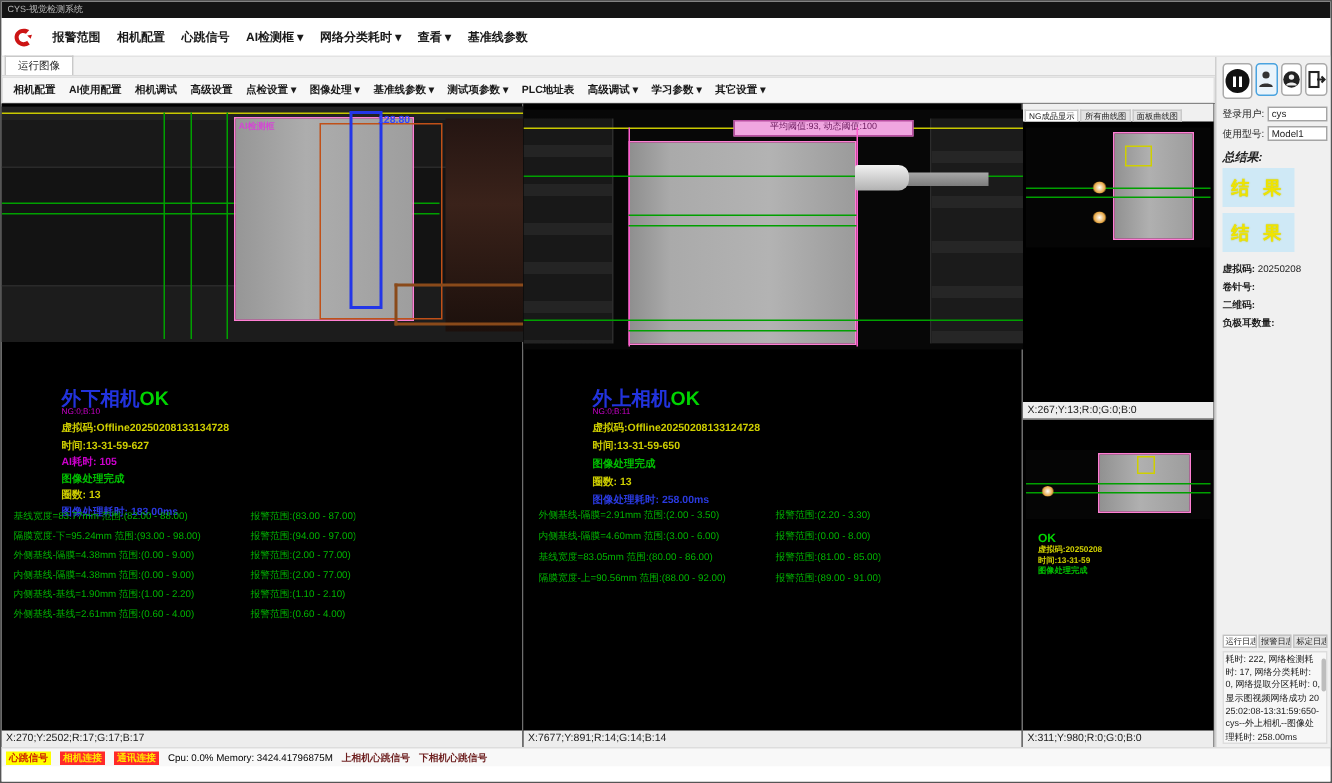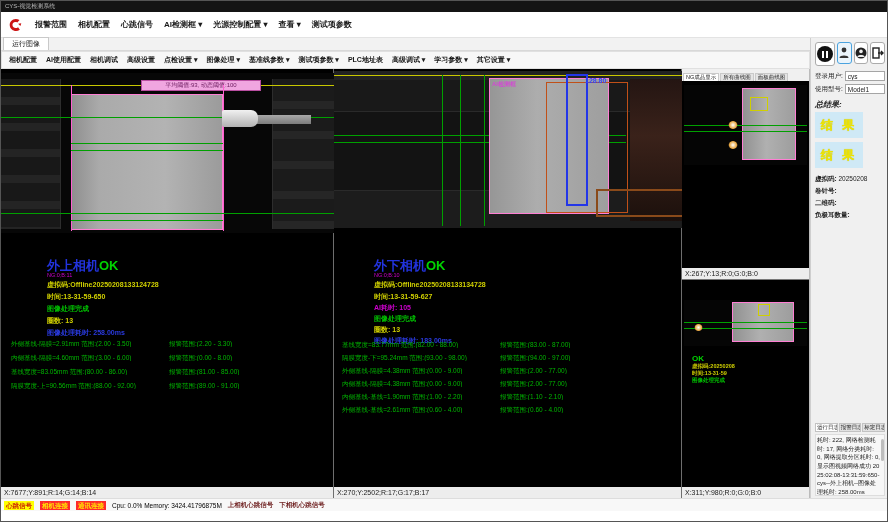--- a/index.html
+++ b/index.html
@@ -114,23 +114,23 @@
     <span class="logo">
       <svg width="18" height="18" viewBox="0 0 20 20">
           <path d="M15 4.5 C9 1.5 3.5 5.5 4.2 10.8 C4.9 15.8 11 18.4 15.4 15.2 L13.4 12.4 C10.8 14.5 7.6 13.2 7.2 10.4 C6.8 7.6 9.4 5.6 12.6 7.2 Z" fill="#cc1414"></path>
           <path d="M13.5 8.5 L17 8 L16 11 Z" fill="#cc1414"></path>
         </svg>
     </span>
     <span class="menu-item">报警范围</span>
     <span class="menu-item">相机配置</span>
     <span class="menu-item">心跳信号</span>
     <span class="menu-item">AI检测框 ▾</span>
-    <span class="menu-item">光源控制配置 ▾</span>
+    <span class="menu-item">网络分类耗时 ▾</span>
     <span class="menu-item">查看 ▾</span>
-    <span class="menu-item">测试项参数</span>
+    <span class="menu-item">基准线参数</span>
   </div>
 
   <div class="body-row">
     <div class="content">
 
       <div class="tabbar">
         <span class="tab">运行图像</span>
       </div>
 
       <div class="toolbar">
@@ -142,66 +142,20 @@
         <span class="tool-item">图像处理 ▾</span>
         <span class="tool-item">基准线参数 ▾</span>
         <span class="tool-item">测试项参数 ▾</span>
         <span class="tool-item">PLC地址表</span>
         <span class="tool-item">高级调试 ▾</span>
         <span class="tool-item">学习参数 ▾</span>
         <span class="tool-item">其它设置 ▾</span>
       </div>
 
       <div class="main">
-
-        <div class="cam cam-left">
-          <div class="img-l">
-            <div class="abs machL"></div>
-            <div class="abs machR"></div>
-            <div class="yline" style="top:12px;"></div>
-            <div class="abs gpanel"></div>
-            <div class="abs thr-box">平均阈值:93, 动态阈值:100</div>
-            <div class="mline" style="left:70px;top:12px;height:146px;"></div>
-            <div class="mline" style="left:222px;top:12px;height:146px;"></div>
-            <div class="hline" style="top:44px;left:0;width:333px;"></div>
-            <div class="hline" style="top:70px;left:70px;width:152px;"></div>
-            <div class="hline" style="top:77px;left:70px;width:152px;"></div>
-            <div class="hline" style="top:140px;left:0;width:333px;"></div>
-            <div class="hline" style="top:147px;left:70px;width:152px;"></div>
-            <div class="abs probe-arm"></div>
-            <div class="abs probe-tip"></div>
-          </div>
-          <div class="ov-title" style="left:46px;top:188px;">
-            <span>外上相机</span><span class="ok">OK</span>
-          </div>
-          <div class="ov-sub" style="left:46px;top:203px;">NG:0;B:11</div>
-          <div class="ov-line c-yel" style="left:46px;top:211px;">虚拟码:Offline20250208133124728</div>
-          <div class="ov-line c-yel" style="left:46px;top:223px;">时间:13-31-59-650</div>
-          <div class="ov-line c-grn" style="left:46px;top:235px;">图像处理完成</div>
-          <div class="ov-line c-yel" style="left:46px;top:247px;">圈数: 13</div>
-          <div class="ov-line c-blu" style="left:46px;top:259px;">图像处理耗时: 258.00ms</div>
-
-          <div class="meas-row" style="left:10px;top:271px;">
-            <span class="m">外侧基线-隔膜=2.91mm 范围:(2.00 - 3.50)</span>
-            <span class="a">报警范围:(2.20 - 3.30)</span>
-          </div>
-          <div class="meas-row" style="left:10px;top:285px;">
-            <span class="m">内侧基线-隔膜=4.60mm 范围:(3.00 - 6.00)</span>
-            <span class="a">报警范围:(0.00 - 8.00)</span>
-          </div>
-          <div class="meas-row" style="left:10px;top:299px;">
-            <span class="m">基线宽度=83.05mm 范围:(80.00 - 86.00)</span>
-            <span class="a">报警范围:(81.00 - 85.00)</span>
-          </div>
-          <div class="meas-row" style="left:10px;top:313px;">
-            <span class="m">隔膜宽度-上=90.56mm 范围:(88.00 - 92.00)</span>
-            <span class="a">报警范围:(89.00 - 91.00)</span>
-          </div>
-          <div class="coords">X:7677;Y:891;R:14;G:14;B:14</div>
-        </div>
 
         <div class="cam cam-center">
           <div class="img-c">
             <div class="abs mc-band" style="top:0;height:9px;background:#222;"></div>
             <div class="abs mc-band" style="top:9px;height:32px;background:#191919;border-bottom:1px solid #2a2a2a;"></div>
             <div class="abs mc-band" style="top:41px;height:78px;background:#131313;"></div>
             <div class="abs mc-band" style="top:119px;height:38px;background:#1c1c1c;border-top:1px solid #2a2a2a;"></div>
             <div class="abs maroonR"></div>
             <div class="yline" style="top:4px;"></div>
             <div class="vline" style="left:108px;top:4px;height:151px;"></div>
@@ -247,20 +201,66 @@
             <span class="m">内侧基线-基线=1.90mm 范围:(1.00 - 2.20)</span>
             <span class="a">报警范围:(1.10 - 2.10)</span>
           </div>
           <div class="meas-row" style="left:8px;top:337px;">
             <span class="m">外侧基线-基线=2.61mm 范围:(0.60 - 4.00)</span>
             <span class="a">报警范围:(0.60 - 4.00)</span>
           </div>
           <div class="coords">X:270;Y:2502;R:17;G:17;B:17</div>
         </div>
 
+        <div class="cam cam-left">
+          <div class="img-l">
+            <div class="abs machL"></div>
+            <div class="abs machR"></div>
+            <div class="yline" style="top:12px;"></div>
+            <div class="abs gpanel"></div>
+            <div class="abs thr-box">平均阈值:93, 动态阈值:100</div>
+            <div class="mline" style="left:70px;top:12px;height:146px;"></div>
+            <div class="mline" style="left:222px;top:12px;height:146px;"></div>
+            <div class="hline" style="top:44px;left:0;width:333px;"></div>
+            <div class="hline" style="top:70px;left:70px;width:152px;"></div>
+            <div class="hline" style="top:77px;left:70px;width:152px;"></div>
+            <div class="hline" style="top:140px;left:0;width:333px;"></div>
+            <div class="hline" style="top:147px;left:70px;width:152px;"></div>
+            <div class="abs probe-arm"></div>
+            <div class="abs probe-tip"></div>
+          </div>
+          <div class="ov-title" style="left:46px;top:188px;">
+            <span>外上相机</span><span class="ok">OK</span>
+          </div>
+          <div class="ov-sub" style="left:46px;top:203px;">NG:0;B:11</div>
+          <div class="ov-line c-yel" style="left:46px;top:211px;">虚拟码:Offline20250208133124728</div>
+          <div class="ov-line c-yel" style="left:46px;top:223px;">时间:13-31-59-650</div>
+          <div class="ov-line c-grn" style="left:46px;top:235px;">图像处理完成</div>
+          <div class="ov-line c-yel" style="left:46px;top:247px;">圈数: 13</div>
+          <div class="ov-line c-blu" style="left:46px;top:259px;">图像处理耗时: 258.00ms</div>
+
+          <div class="meas-row" style="left:10px;top:271px;">
+            <span class="m">外侧基线-隔膜=2.91mm 范围:(2.00 - 3.50)</span>
+            <span class="a">报警范围:(2.20 - 3.30)</span>
+          </div>
+          <div class="meas-row" style="left:10px;top:285px;">
+            <span class="m">内侧基线-隔膜=4.60mm 范围:(3.00 - 6.00)</span>
+            <span class="a">报警范围:(0.00 - 8.00)</span>
+          </div>
+          <div class="meas-row" style="left:10px;top:299px;">
+            <span class="m">基线宽度=83.05mm 范围:(80.00 - 86.00)</span>
+            <span class="a">报警范围:(81.00 - 85.00)</span>
+          </div>
+          <div class="meas-row" style="left:10px;top:313px;">
+            <span class="m">隔膜宽度-上=90.56mm 范围:(88.00 - 92.00)</span>
+            <span class="a">报警范围:(89.00 - 91.00)</span>
+          </div>
+          <div class="coords">X:7677;Y:891;R:14;G:14;B:14</div>
+        </div>
+
         <div class="rightcol">
           <div class="rt">
             <div class="rt-tabs">
               <span class="rt-tab">NG成品显示</span>
               <span class="rt-tab inactive">所有曲线图</span>
               <span class="rt-tab inactive">面板曲线图</span>
             </div>
             <div class="mini-img" style="top:16px;height:80px;">
               <div class="mini-panel" style="left:58px;top:3px;width:54px;height:72px;"></div>
               <div class="hline" style="top:40px;left:0;width:124px;"></div>

